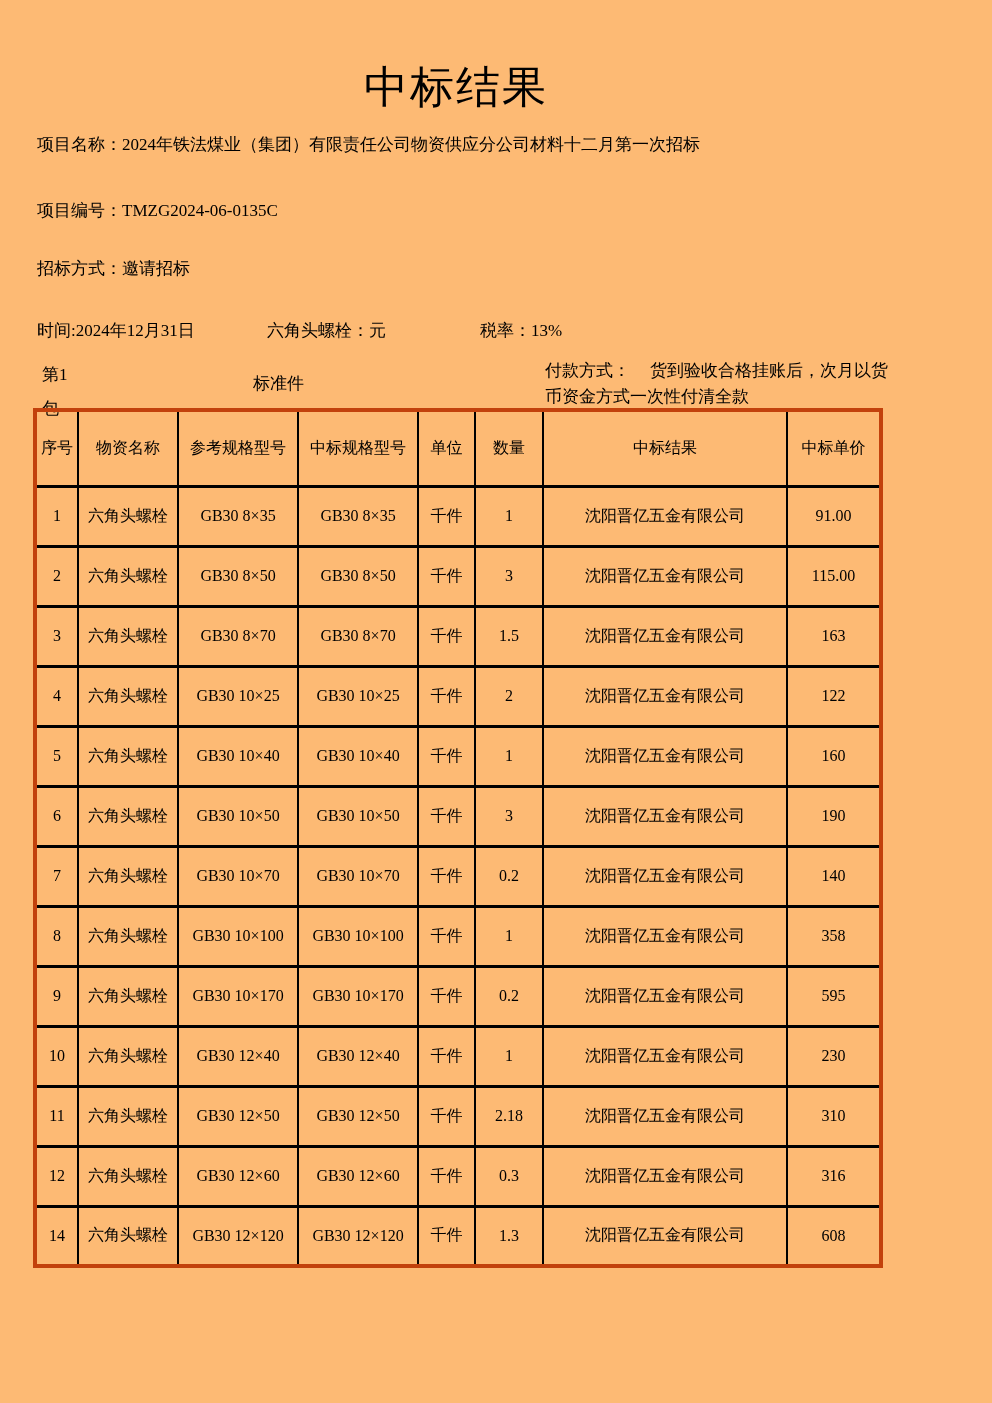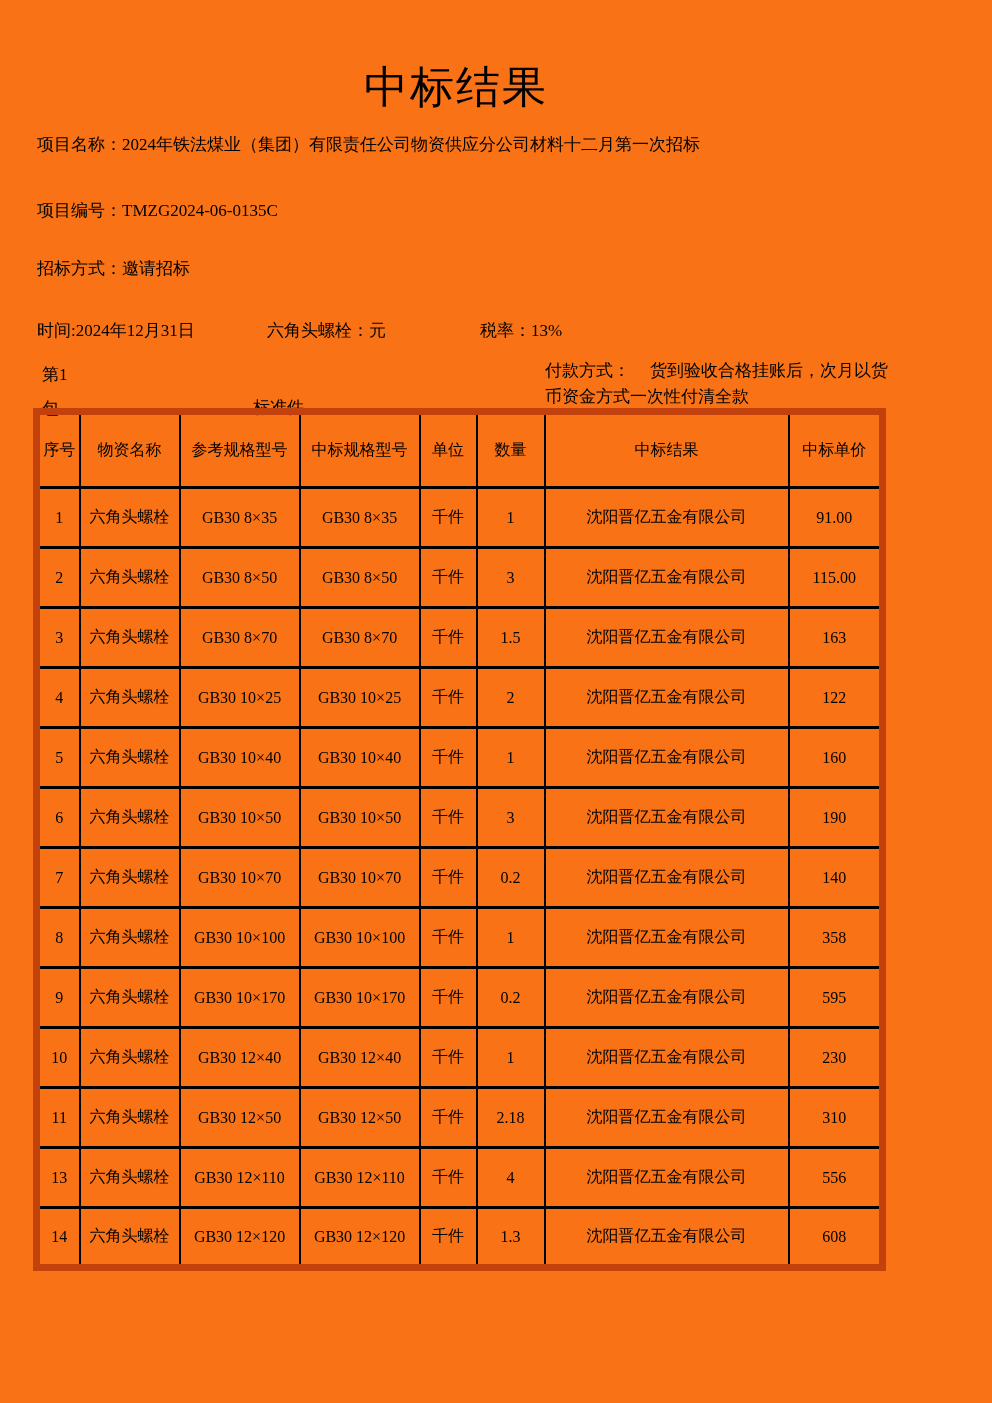--- a/index.html
+++ b/index.html
@@ -5,21 +5,21 @@
   * { margin: 0; padding: 0; box-sizing: border-box; }
   html, body { background: #ffffff; }
   body {
     font-family: "Liberation Serif", "DejaVu Serif", serif;
     color: #000000;
   }
   .page {
     position: relative;
     width: 992px;
     height: 1403px;
-    background: #f97316;
+    background: #fdba74;
     overflow: hidden;
     text-decoration: underline;
   }
   .doc-title {
     position: absolute;
     top: 58px;
     left: 33px;
     width: 846px;
     text-align: center;
     font-size: 44px;
@@ -41,36 +41,36 @@
   .seg-time   { left: 0; }
   .seg-amount { left: 230px; }
   .seg-tax    { left: 443px; }
 
   .package-row { position: absolute; top: 356px; left: 0; width: 992px; font-size: 17px; }
   .package-number {
     position: absolute; top: 2px; left: 42px; width: 40px;
     line-height: 34px; word-break: break-all;
   }
   .package-name {
-    position: absolute; top: 16px; left: 253px; white-space: nowrap; margin-top: 24px;
+    position: absolute; top: 16px; left: 253px; white-space: nowrap;
   }
   .payment {
     position: absolute; top: 2px; left: 545px; width: 348px;
     line-height: 26px; word-break: break-all;
   }
   .payment-label { margin-right: 20px; }
 
   table.results {
     position: absolute;
     top: 408px;
     left: 33px;
     width: 846px;
     border-collapse: collapse;
     table-layout: fixed;
-    border: 7px solid #c2410c;
+    border: 4px solid #c2410c;
     font-size: 16px;
   }
   table.results th, table.results td {
     border: 2px solid #000000;
     border-top-width: 3px;
     border-bottom-width: 3px;
     text-align: center;
     vertical-align: middle;
     padding: 0 2px;
     font-weight: normal;
@@ -232,28 +232,28 @@
           <td>11</td>
           <td>六角头螺栓</td>
           <td>GB30 12×50</td>
           <td>GB30 12×50</td>
           <td>千件</td>
           <td>2.18</td>
           <td>沈阳晋亿五金有限公司</td>
           <td>310</td>
         </tr>
         <tr>
-          <td>13</td>
-          <td>六角头螺栓</td>
-          <td>GB30 12×110</td>
-          <td>GB30 12×110</td>
-          <td>千件</td>
-          <td>4</td>
-          <td>沈阳晋亿五金有限公司</td>
-          <td>556</td>
+          <td>12</td>
+          <td>六角头螺栓</td>
+          <td>GB30 12×60</td>
+          <td>GB30 12×60</td>
+          <td>千件</td>
+          <td>0.3</td>
+          <td>沈阳晋亿五金有限公司</td>
+          <td>316</td>
         </tr>
         <tr>
           <td>14</td>
           <td>六角头螺栓</td>
           <td>GB30 12×120</td>
           <td>GB30 12×120</td>
           <td>千件</td>
           <td>1.3</td>
           <td>沈阳晋亿五金有限公司</td>
           <td>608</td>

